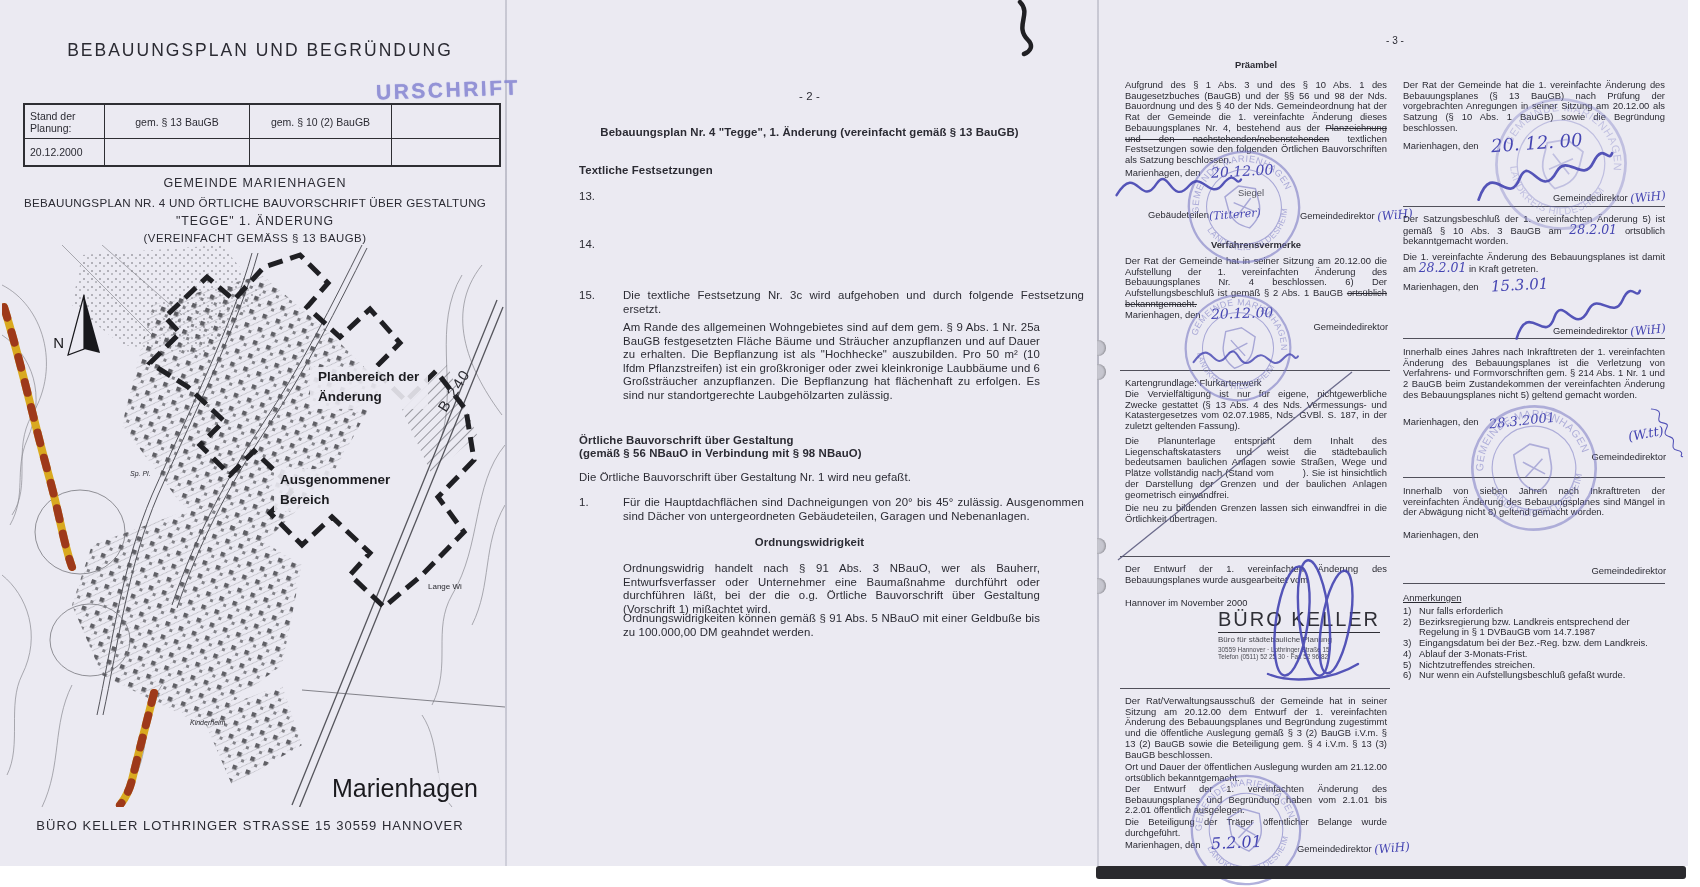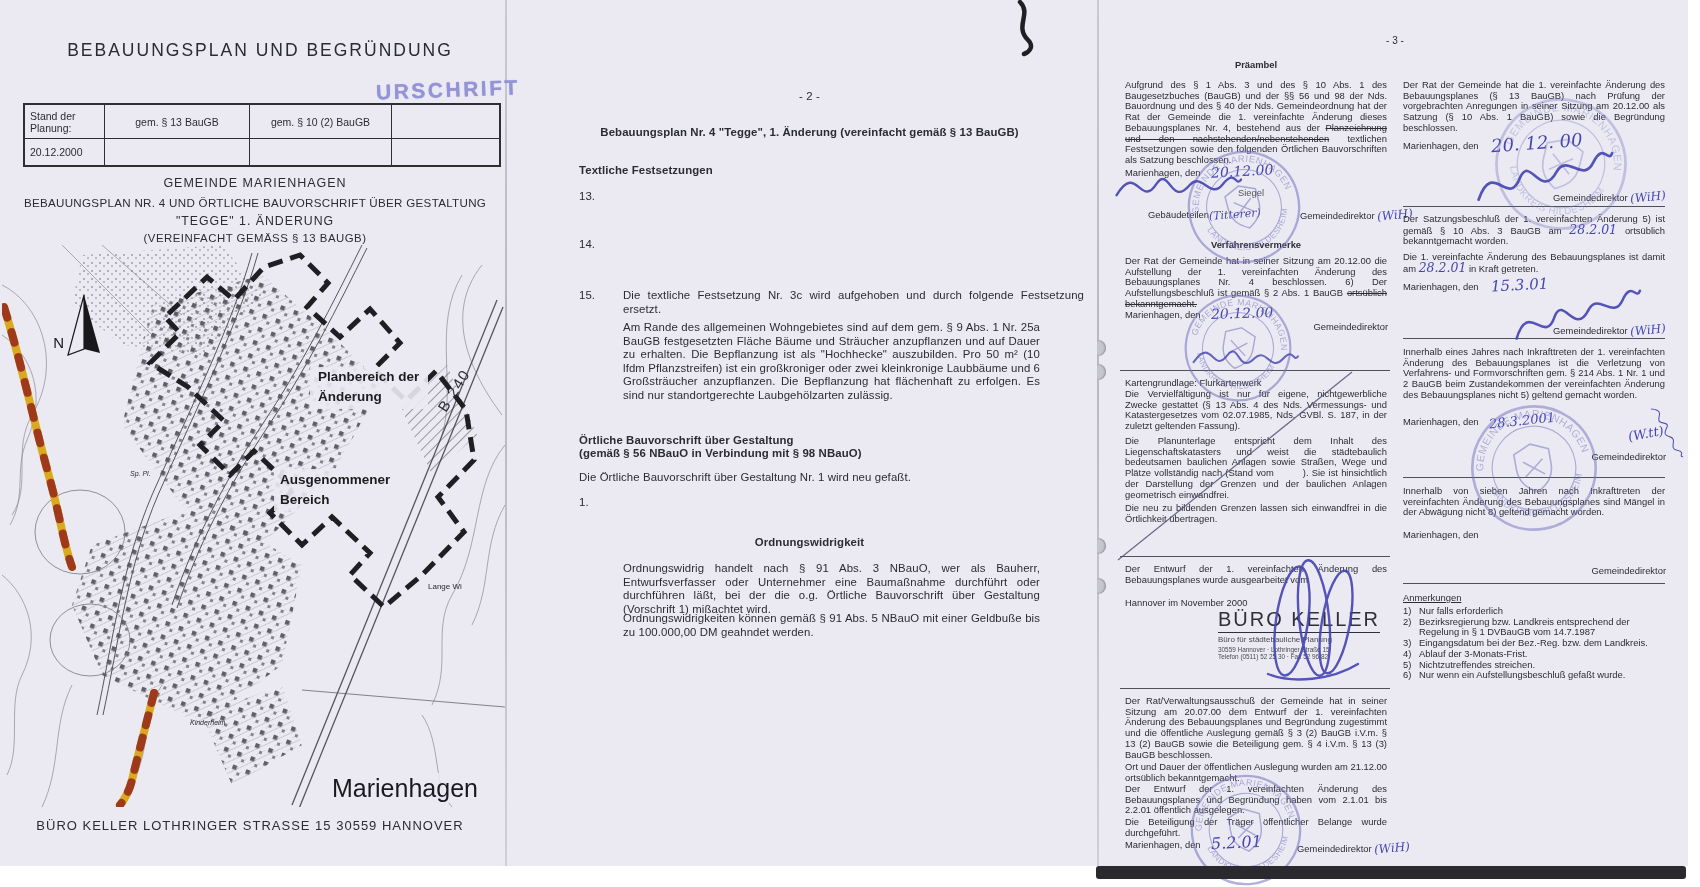--- a/index.html
+++ b/index.html
@@ -189,20 +189,21 @@
   <span class="num">15.</span>
   <span>Die textliche Festsetzung Nr. 3c wird aufgehoben und durch folgende Festsetzung ersetzt.</span>
 </div>
 <div class="abs p2 j" style="left:623px;top:321px;width:417px">Am Rande des allgemeinen Wohngebietes sind auf dem gem. § 9 Abs. 1 Nr. 25a BauGB festgesetzten Fläche Bäume und Sträucher anzupflanzen und auf Dauer zu erhalten. Die Bepflanzung ist als "Hochhecke" auszubilden. Pro 50 m² (10 lfdm Pflanzstreifen) ist ein großkroniger oder zwei kleinkronige Laubbäume und 6 Großsträucher anzupflanzen. Die Bepflanzung hat flächenhaft zu erfolgen. Es sind nur standortgerechte Laubgehölzarten zulässig.</div>
 
 <div class="abs p2 b" style="left:579px;top:434px;width:461px">Örtliche Bauvorschrift über Gestaltung</div>
 <div class="abs p2 b" style="left:579px;top:447px;width:461px">(gemäß § 56 NBauO in Verbindung mit § 98 NBauO)</div>
 <div class="abs p2" style="left:579px;top:471px;width:461px">Die Örtliche Bauvorschrift über Gestaltung Nr. 1 wird neu gefaßt.</div>
 <div class="abs p2 j item" style="left:579px;top:496px;width:461px">
   <span class="num">1.</span>
+  <span>Für die Hauptdachflächen sind Dachneigungen von 20° bis 45° zulässig. Ausgenommen sind Dächer von untergeordneten Gebäudeteilen, Garagen und Nebenanlagen.</span>
 </div>
 
 <div class="abs c p2 b" style="left:579px;top:536px;width:461px">Ordnungswidrigkeit</div>
 <div class="abs p2 j" style="left:623px;top:562px;width:417px">Ordnungswidrig handelt nach § 91 Abs. 3 NBauO, wer als Bauherr, Entwurfsverfasser oder Unternehmer eine Baumaßnahme durchführt oder durchführen läßt, bei der die o.g. Örtliche Bauvorschrift über Gestaltung (Vorschrift 1) mißachtet wird.</div>
 <div class="abs p2 j" style="left:623px;top:612px;width:417px">Ordnungswidrigkeiten können gemäß § 91 Abs. 5 NBauO mit einer Geldbuße bis zu 100.000,00 DM geahndet werden.</div>
 
 <div class="abs c p3" style="left:1340px;top:36px;width:110px;font-size:10px">- 3 -</div>
 
 <div class="abs c p3 b" style="left:1125px;top:60px;width:262px">Präambel</div>
 <div class="abs p3 j" style="left:1125px;top:80px;width:262px">
@@ -240,21 +241,21 @@
 <div class="abs p3 j" style="left:1125px;top:564px;width:262px">Der Entwurf der 1. vereinfachten Änderung des Bebauungsplanes wurde ausgearbeitet vom</div>
 <div class="abs p3" style="left:1125px;top:598px">Hannover im November 2000</div>
 <div class="abs" style="left:1218px;top:608px">
   <div class="bklogo">BÜRO KELLER</div>
   <div class="bksub" style="font-size:8px;margin-top:2px">Büro für städtebauliche Planung</div>
   <div class="bksub" style="font-size:6.4px;margin-top:2px">30559 Hannover · Lothringer Straße 15</div>
   <div class="bksub" style="font-size:6.4px">Telefon (0511) 52 25 30 · Fax 52 96 82</div>
 </div>
 
 <div class="rule" style="left:1120px;top:688px;width:270px"></div>
-<div class="abs p3 j" style="left:1125px;top:696px;width:262px">Der Rat/Verwaltungsausschuß der Gemeinde hat in seiner Sitzung am 20.07.00 dem Entwurf der 1. vereinfachten Änderung des Bebauungsplanes und Begründung zugestimmt und die öffentliche Auslegung gemäß § 3 (2) BauGB i.V.m. § 13 (2) BauGB sowie die Beteiligung gem. § 4 i.V.m. § 13 (3) BauGB beschlossen.</div>
+<div class="abs p3 j" style="left:1125px;top:696px;width:262px">Der Rat/Verwaltungsausschuß der Gemeinde hat in seiner Sitzung am 20.12.00 dem Entwurf der 1. vereinfachten Änderung des Bebauungsplanes und Begründung zugestimmt und die öffentliche Auslegung gemäß § 3 (2) BauGB i.V.m. § 13 (2) BauGB sowie die Beteiligung gem. § 4 i.V.m. § 13 (3) BauGB beschlossen.</div>
 <div class="abs p3 j" style="left:1125px;top:762px;width:262px">Ort und Dauer der öffentlichen Auslegung wurden am 21.12.00 ortsüblich bekanntgemacht.</div>
 <div class="abs p3 j" style="left:1125px;top:784px;width:262px">Der Entwurf der 1. vereinfachten Änderung des Bebauungsplanes und Begründung haben vom 2.1.01 bis 2.2.01 öffentlich ausgelegen.</div>
 <div class="abs p3 j" style="left:1125px;top:817px;width:262px">Die Beteiligung der Träger öffentlicher Belange wurde durchgeführt.</div>
 <div class="abs p3" style="left:1125px;top:838px">
   <span>Marienhagen, den</span>
   <span class="hand" style="font-size:16px;transform:rotate(-3deg);margin-left:8px">5.2.01</span>
 </div>
 <div class="abs p3 r" style="left:1250px;top:843px;width:160px">
   <span>Gemeindedirektor</span>
   <span class="hand" style="font-size:12px;transform:rotate(-5deg)">(WiH)</span>

